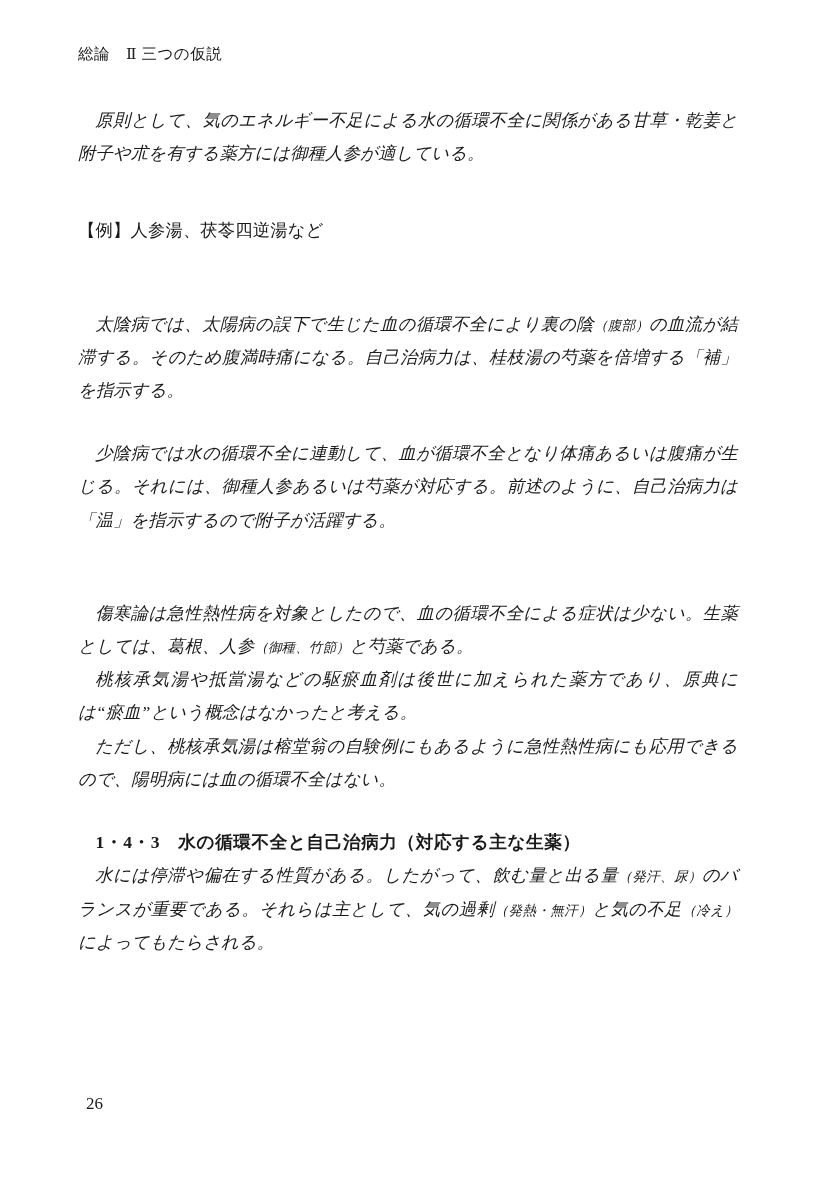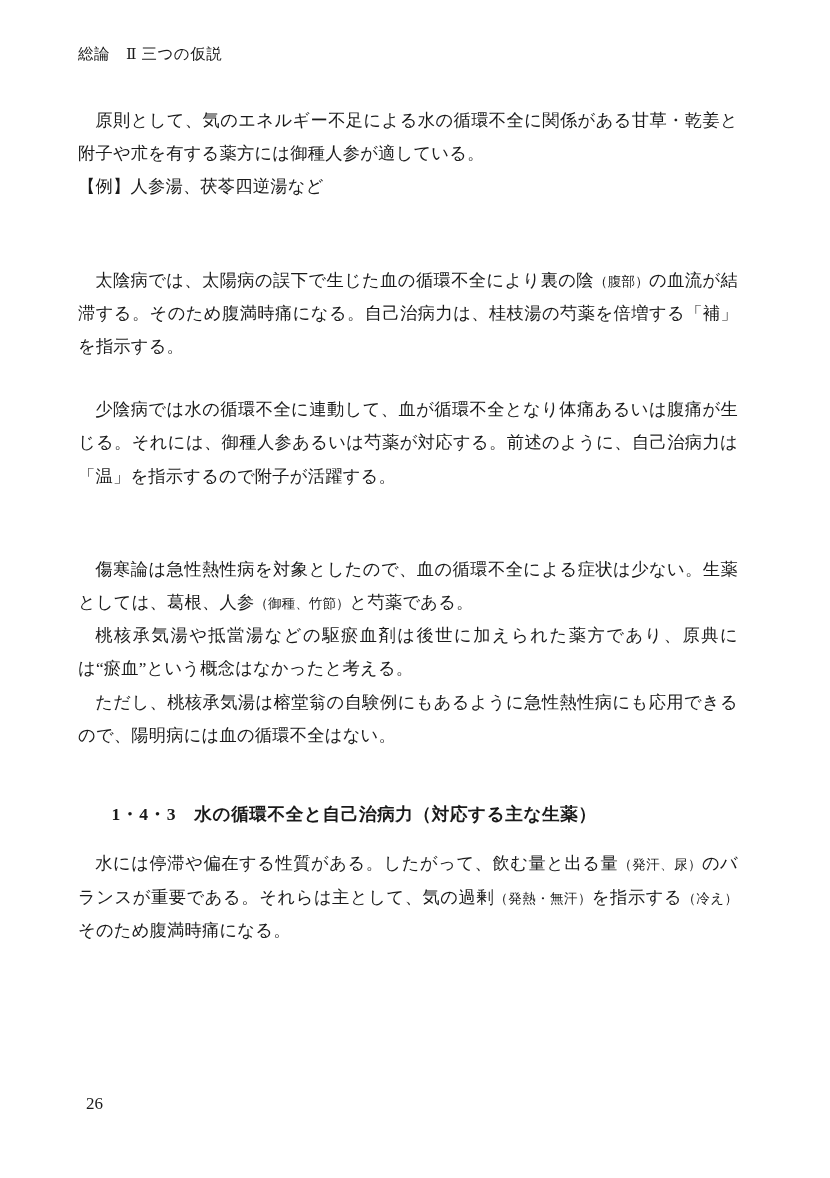--- a/index.html
+++ b/index.html
@@ -44,33 +44,35 @@
   p {
     margin: 0;
     font-size: 17.3px;
     line-height: 1.92;
     text-align: justify;
     text-justify: inter-ideograph;
     letter-spacing: 0.2px;
   }
   p.indent {
     text-indent: 1em;
+    font-style: italic;
   }
   p.noindent {
     text-indent: 0;
+    margin-top: 44px;
   }
   .gap {
     height: 30px;
   }
   .small {
     font-size: 13.6px;
     letter-spacing: 0;
   }
   .heading {
-    margin: 16px;
+    margin: 0;
     font-size: 17.6px;
     font-weight: bold;
     line-height: 1.9;
     text-indent: 1em;
     letter-spacing: 0.6px;
   }
   .page-number {
     position: absolute;
     left: 86px;
     top: 1094px;
@@ -102,19 +104,19 @@
         <p class="indent"><span>傷寒論は急性熱性病を対象としたので、血の循環不全による症状は少ない。生薬としては、葛根、人参</span><span class="small">（御種、竹節）</span><span>と芍薬である。</span></p>
         <p class="indent"><span>桃核承気湯や抵當湯などの駆瘀血剤は後世に加えられた薬方であり、原典には“瘀血”という概念はなかったと考える。</span></p>
         <p class="indent"><span>ただし、桃核承気湯は榕堂翁の自験例にもあるように急性熱性病にも応用できるので、陽明病には血の循環不全はない。</span></p>
       </div>
 
     <div class="gap"></div>
 
     <div class="heading">1・4・3　水の循環不全と自己治病力（対応する主な生薬）</div>
 
     <div id="after-heading-host">
-        <p class="indent"><span>水には停滞や偏在する性質がある。したがって、飲む量と出る量</span><span class="small">（発汗、尿）</span><span>のバランスが重要である。それらは主として、気の過剰</span><span class="small">（発熱・無汗）</span><span>を指示する</span><span class="small">（冷え）</span><span>そのため腹満時痛になる。</span></p>
+        <p class="indent"><span>水には停滞や偏在する性質がある。したがって、飲む量と出る量</span><span class="small">（発汗、尿）</span><span>のバランスが重要である。それらは主として、気の過剰</span><span class="small">（発熱・無汗）</span><span>と気の不足</span><span class="small">（冷え）</span><span>によってもたらされる。</span></p>
       </div>
   </div>
 
   <div class="page-number">26</div>
 
 </div>
 
 </body></html>

